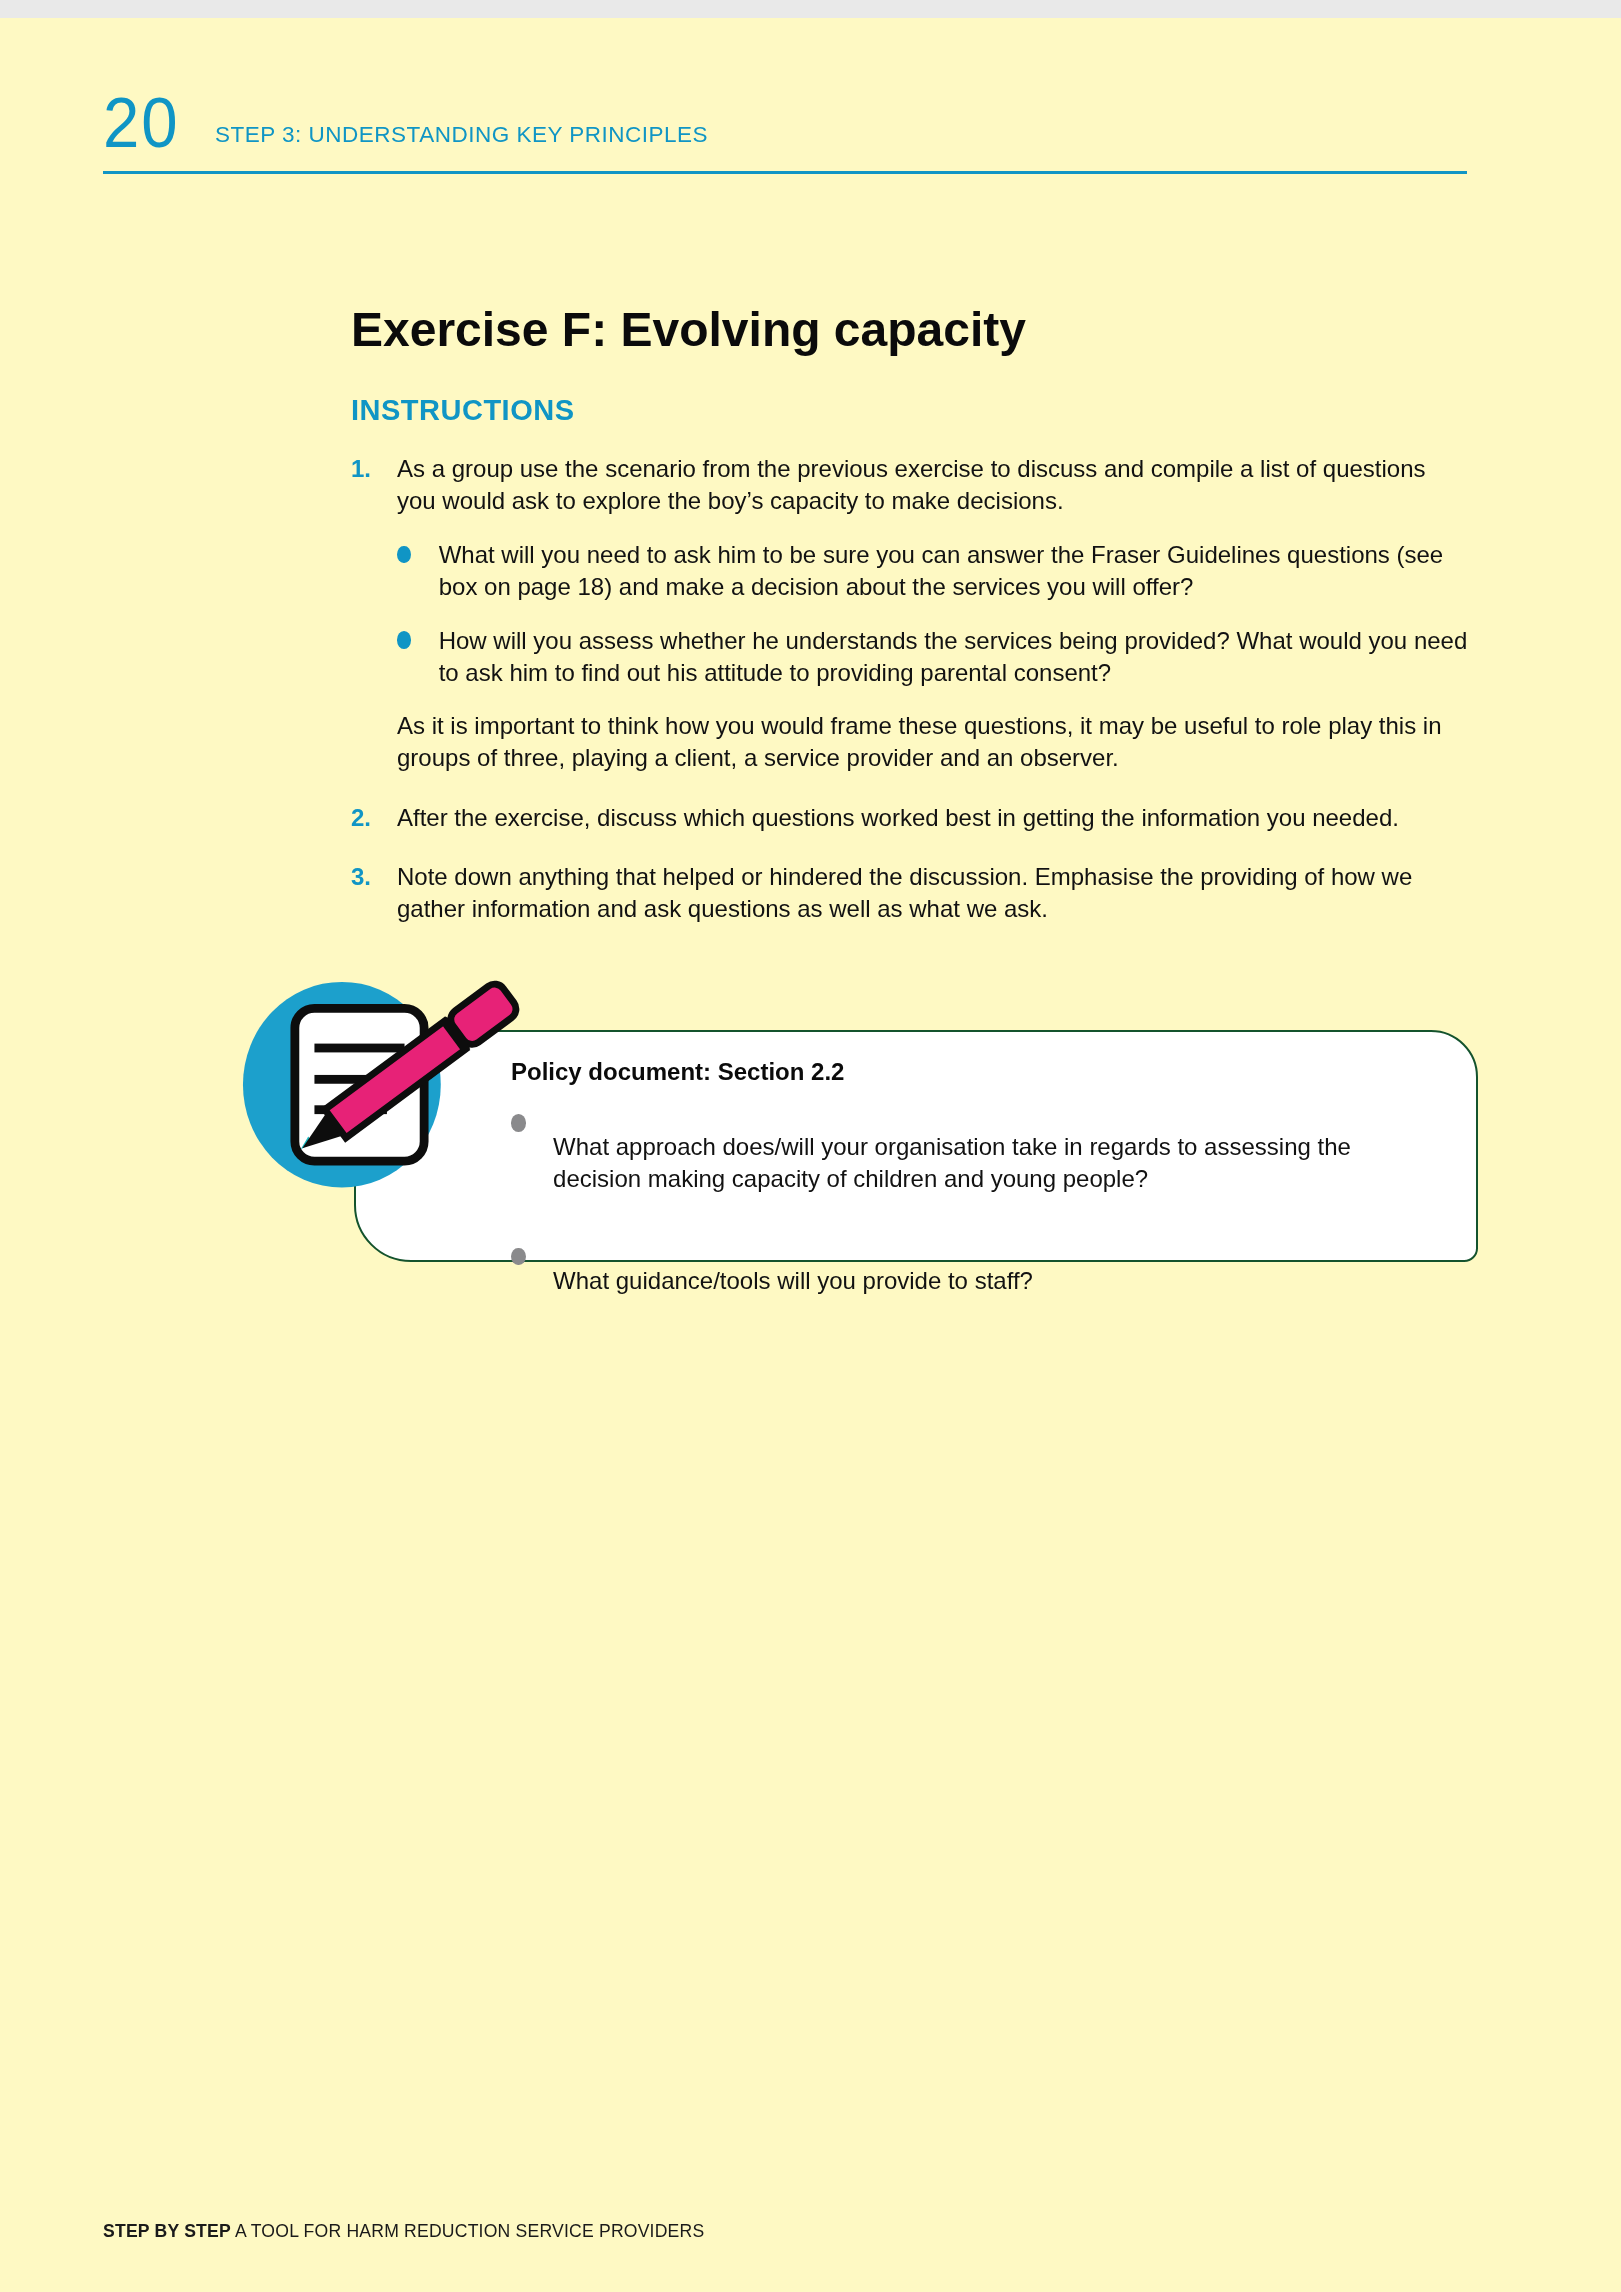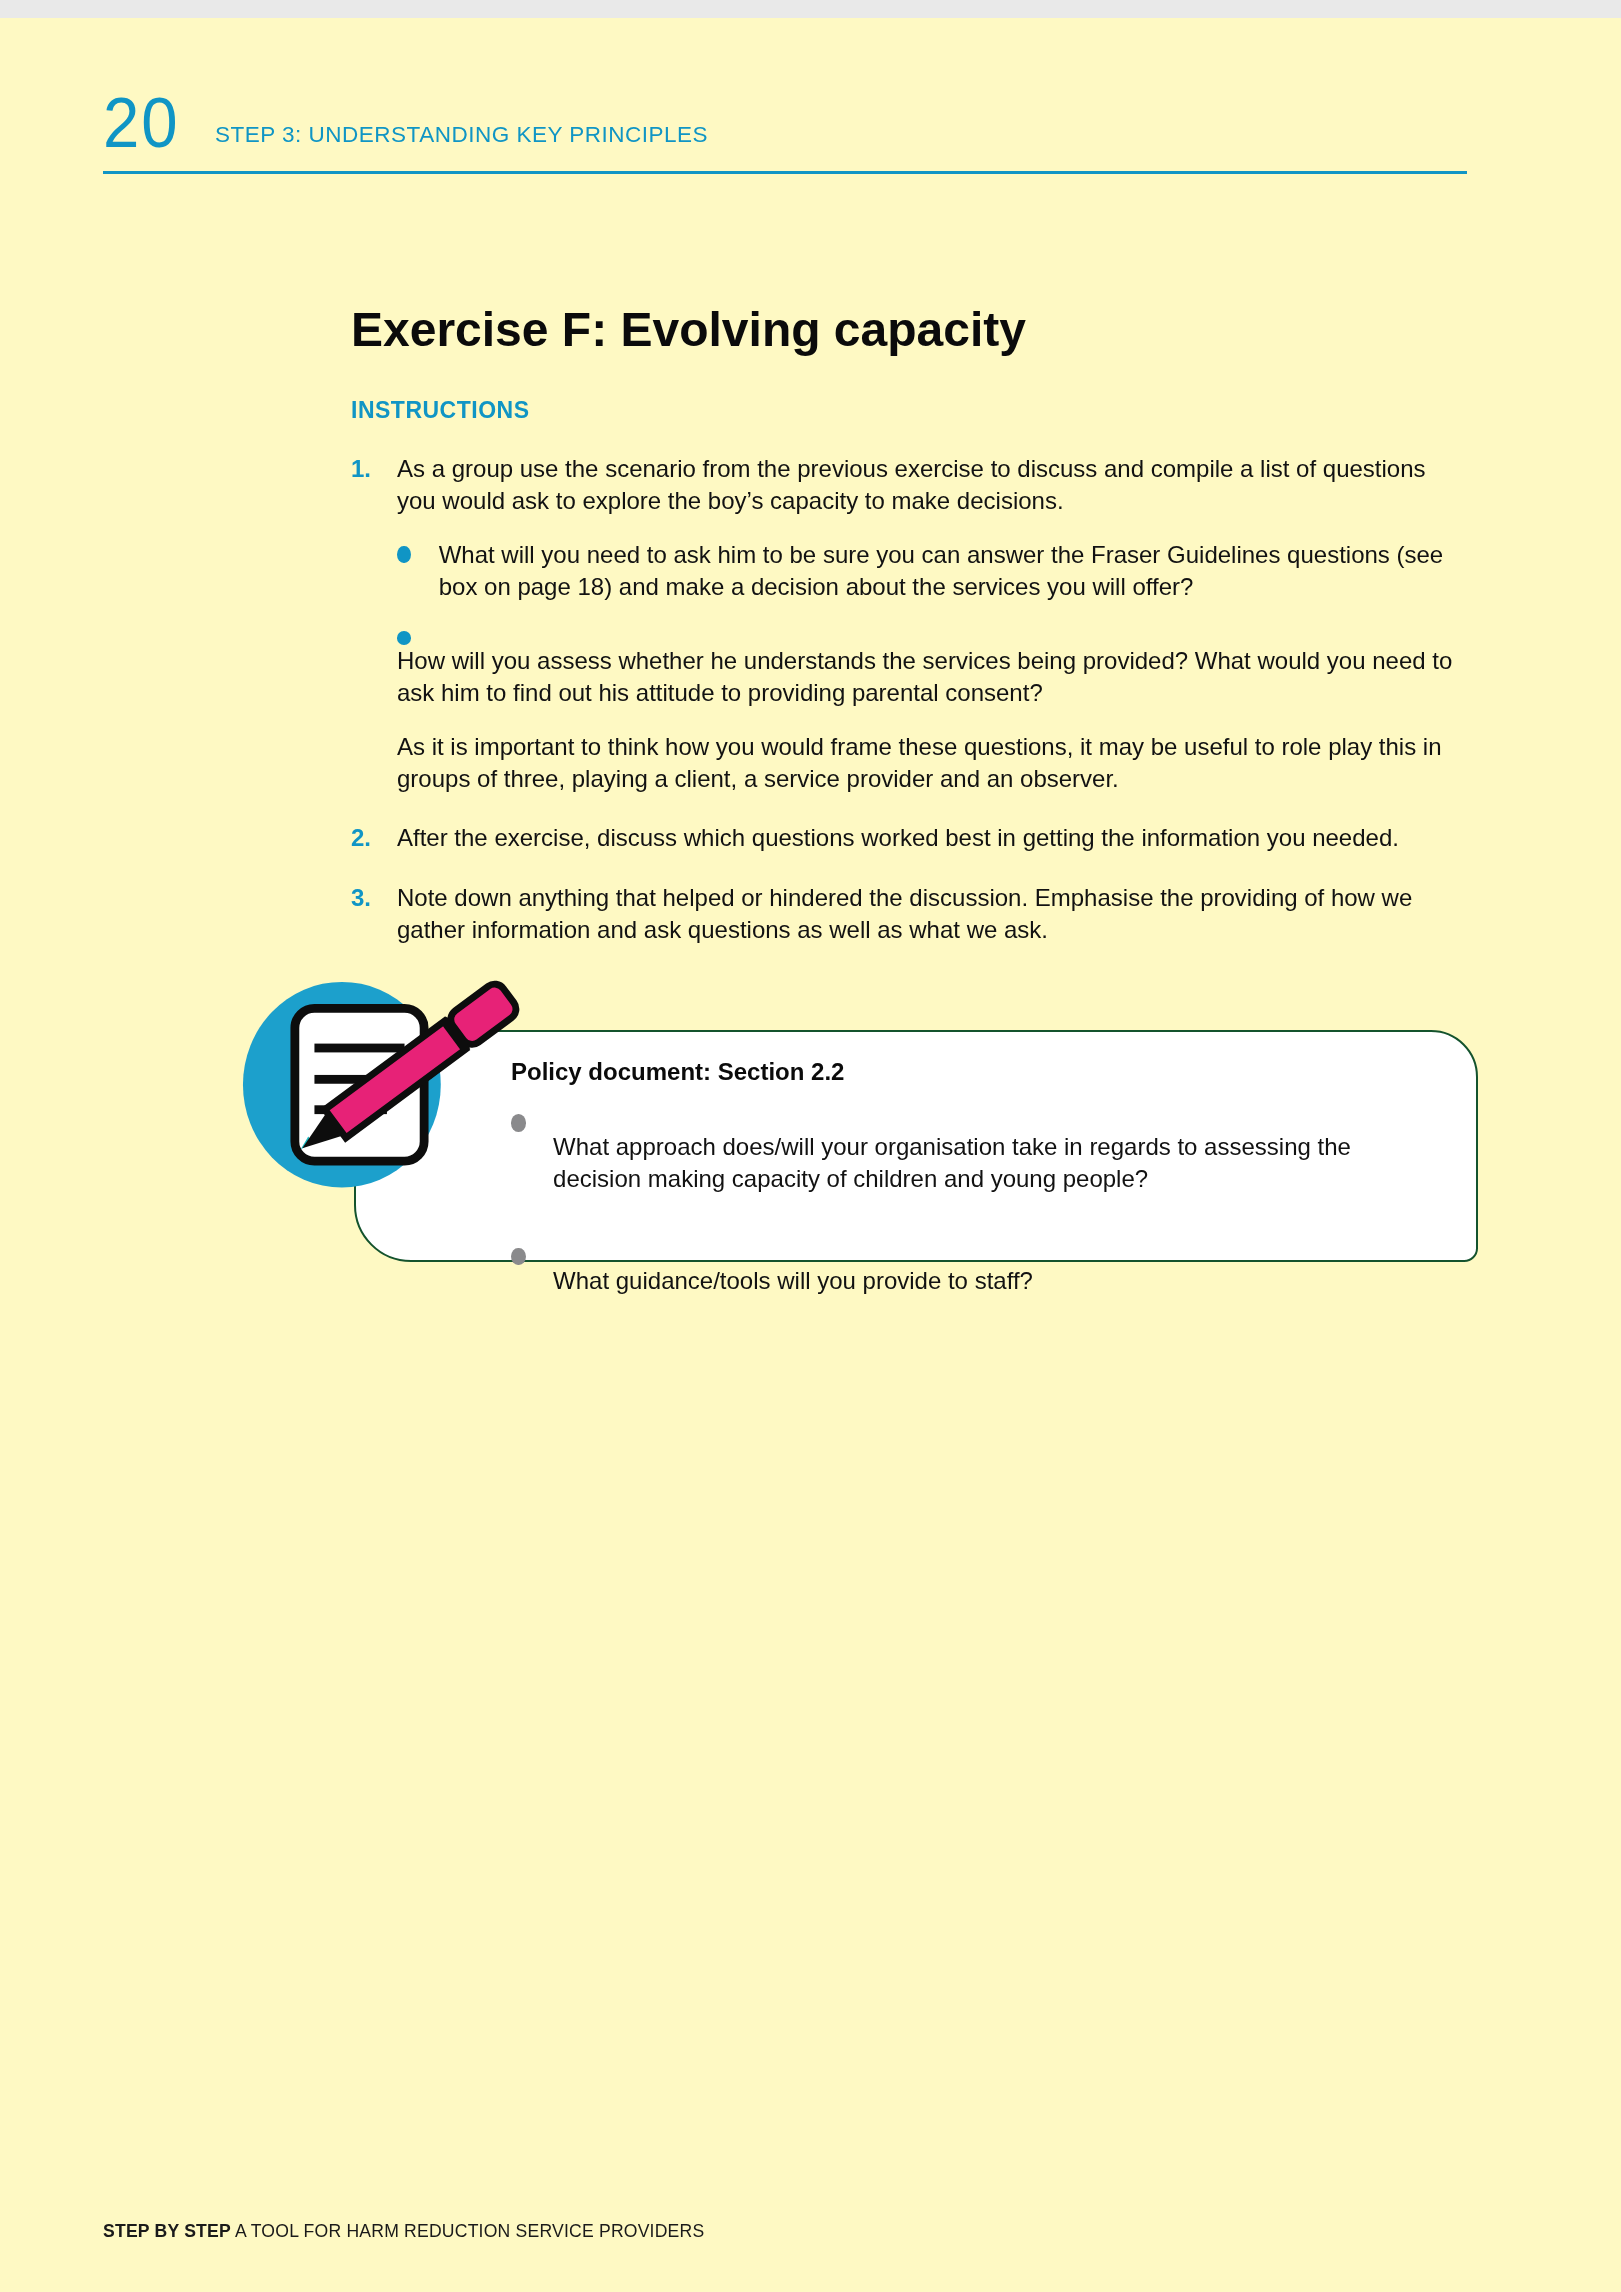--- a/index.html
+++ b/index.html
@@ -24,32 +24,32 @@
     margin-left:29px;margin-bottom:9.8px;white-space:nowrap;
   }
   .rule{position:absolute;left:103px;top:153px;width:1364px;height:2.9px;background:#1095C5;}
   
   .main{position:absolute;left:351px;top:291px;width:1117px;}
   h1.title{
     margin:0;font-size:48px;line-height:41px;font-weight:700;color:#0b0b0b;
     letter-spacing:0;
   }
   h2.sub{
-    margin:45px 0 0 0;font-size:23px;line-height:31px;font-weight:700;
+    margin:45px 0 0 0;font-size:29px;line-height:31px;font-weight:700;
     color:#1095C5;letter-spacing:0.5px;
   }
   .steps{margin-top:27.4px;font-size:24px;line-height:32px;}
   .step{display:flex;align-items:flex-start;}
   .step + .step{margin-top:27.4px;}
   .stepnum{flex:0 0 46px;color:#1095C5;font-weight:700;}
   .stepbody{flex:1;}
   .stepbody p{margin:0;}
   .blist{margin-top:21.6px;}
   .brow{display:flex;align-items:flex-start;}
-  .brow + .brow{margin-top:21.6px;flex-direction:column;}
+  .brow + .brow{margin-top:21.6px;}
   .bdot{
     flex:0 0 13.7px;width:13.7px;height:17.6px;border-radius:50%;
     background:#1095C5;margin:6.9px 28px 0 0;
   }
   .note{margin-top:21.6px !important;}
   
   .callout-box{
     position:absolute;left:354px;top:1012px;width:1124px;height:232px;
     border:2px solid #14532d;
     border-radius:15.7px 47px 13.7px 57px;

